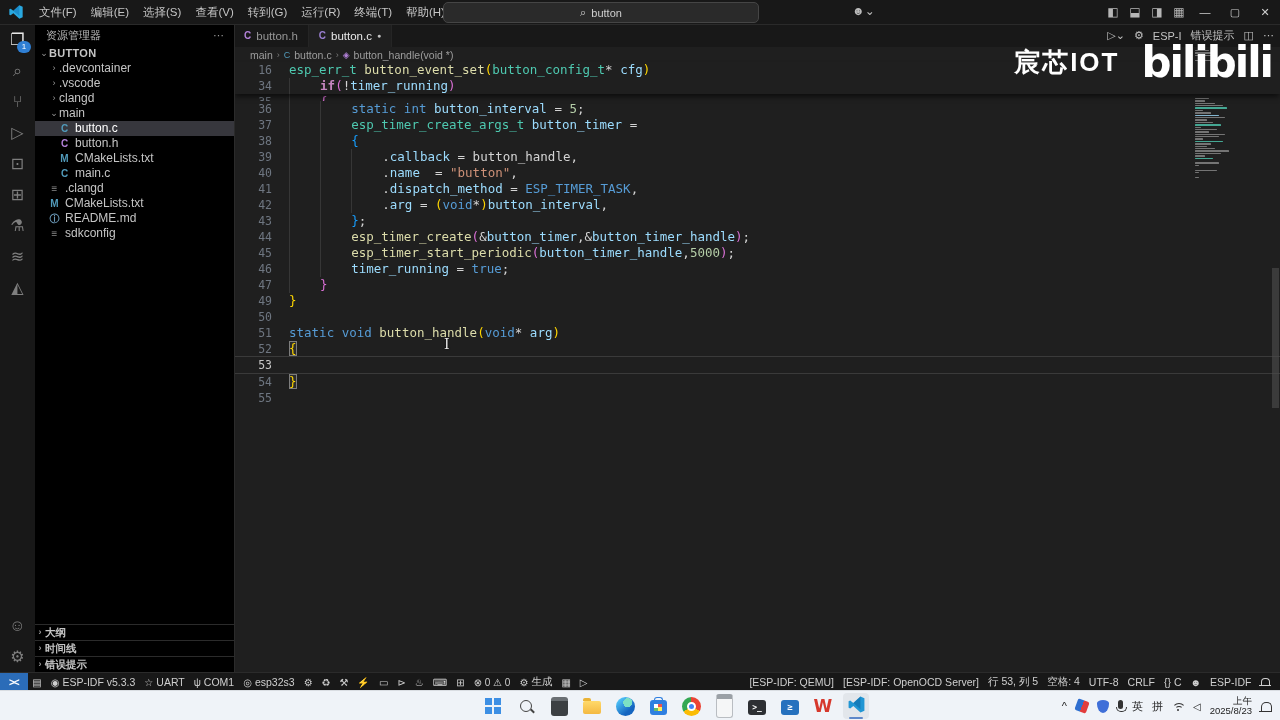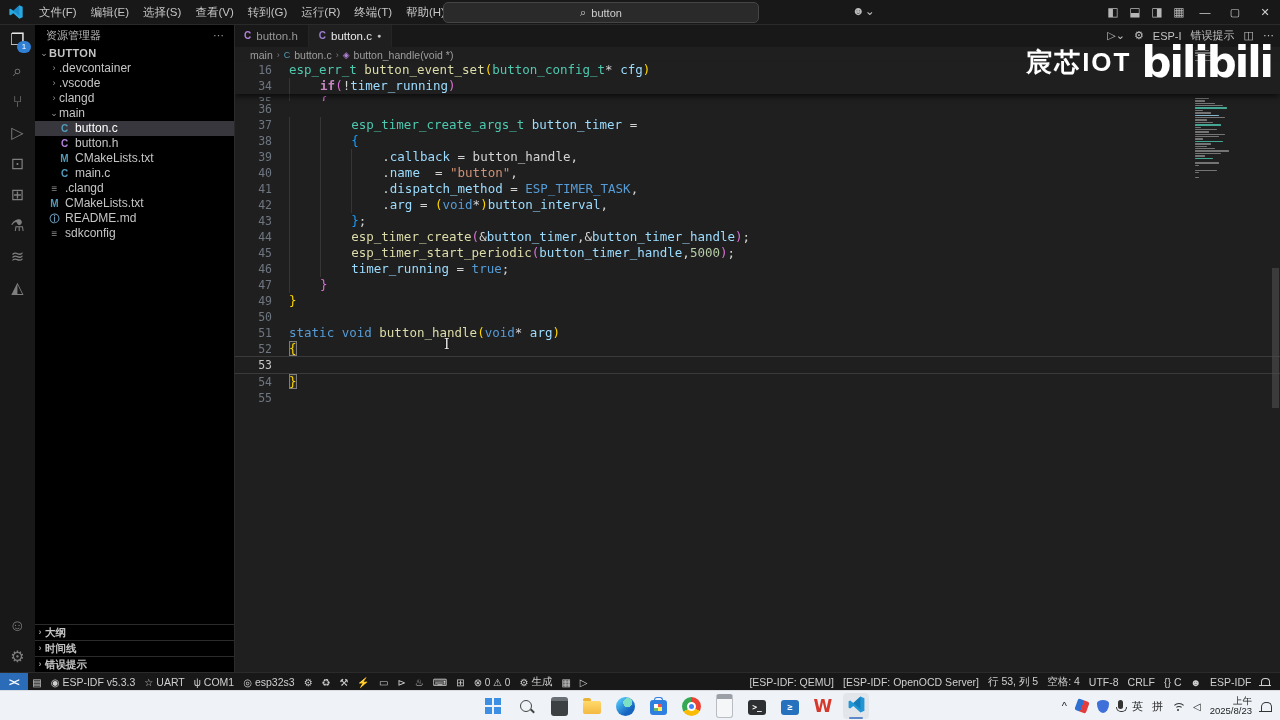--- a/index.html
+++ b/index.html
@@ -65,21 +65,21 @@
   .partial-row{height:7px;overflow:hidden;}
   .code-row.current{border-top:1px solid #3a3a3a;border-bottom:1px solid #3a3a3a;box-sizing:content-box;margin-top:-1px;}
   .code-row.current .gutter{color:#c6c6c6;}
   .brk{outline:1px solid #7d7d7d;outline-offset:-1px;background:rgba(100,100,100,.18);}
   .minimap{position:absolute;left:961px;top:26px;width:50px;height:130px;z-index:2;}
   .mm-bar{height:1.4px;margin-bottom:1px;border-radius:.5px;opacity:.8;}
   .vscrollbar{position:absolute;right:1px;top:244px;width:7px;height:140px;background:#4b4b4b;opacity:.65;z-index:3;}
   .ibeam{position:absolute;left:210px;top:312px;color:#e8e8e8;font-family:"DejaVu Serif",serif;font-size:14px;
          text-shadow:0 0 2px #000;z-index:6;}
   
-  .watermark{position:absolute;top:38px;right:8px;display:flex;align-items:center;gap:10px;z-index:40;color:#fff;}
+  .watermark{position:absolute;top:38px;right:8px;display:flex;align-items:center;gap:22px;z-index:40;color:#fff;}
   .wm-cn{font-size:26px;font-weight:bold;letter-spacing:2px;}
   .wm-bili{font-size:42px;font-weight:900;letter-spacing:-2px;font-family:"DejaVu Sans",sans-serif;}
   
   .statusbar{position:absolute;left:0;top:672px;width:1280px;height:18px;background:#181818;border-top:1px solid #2b2b2b;
              display:flex;align-items:center;color:#cfcfcf;font-size:10.5px;z-index:30;}
   .sb-item{display:flex;align-items:center;gap:3px;padding:0 4.5px;height:18px;white-space:nowrap;}
   .sb-item .ic{font-size:10px;}
   .sb-remote{background:#2b6cb8;color:#fff;font-size:9px;font-weight:bold;padding:0 9px;letter-spacing:-1px;}
   .sb-right{margin-left:auto;display:flex;align-items:center;padding-right:6px;}
   .bell{width:7px;height:6px;border:1.2px solid #cfcfcf;border-bottom:none;border-radius:4px 4px 0 0;position:relative;margin-top:-2px;}
@@ -293,20 +293,21 @@
           <div class="partial-row">
             <div class="code-row">
               <span class="gutter">35</span>
               <span class="gut-pad"></span>
               <pre class="code-content"><span class="guide"></span><span style="color: rgb(218, 112, 214);">{</span></pre>
             </div>
           </div>
           <div class="code-row">
             <span class="gutter">36</span>
             <span class="gut-pad"></span>
+            <pre class="code-content"><span class="guide"></span><span class="guide"></span><span style="color: rgb(86, 156, 214);">static int </span><span style="color: rgb(156, 220, 254);">button_interval</span><span style="color: rgb(212, 212, 212);"> = </span><span style="color: rgb(181, 206, 168);">5</span><span style="color: rgb(212, 212, 212);">;</span></pre>
           </div>
           <div class="code-row">
             <span class="gutter">37</span>
             <span class="gut-pad"></span>
             <pre class="code-content"><span class="guide"></span><span class="guide"></span><span style="color: rgb(78, 201, 176);">esp_timer_create_args_t </span><span style="color: rgb(156, 220, 254);">button_timer</span><span style="color: rgb(212, 212, 212);"> =</span></pre>
           </div>
           <div class="code-row">
             <span class="gutter">38</span>
             <span class="gut-pad"></span>
             <pre class="code-content"><span class="guide"></span><span class="guide"></span><span style="color: rgb(23, 159, 255);">{</span></pre>

